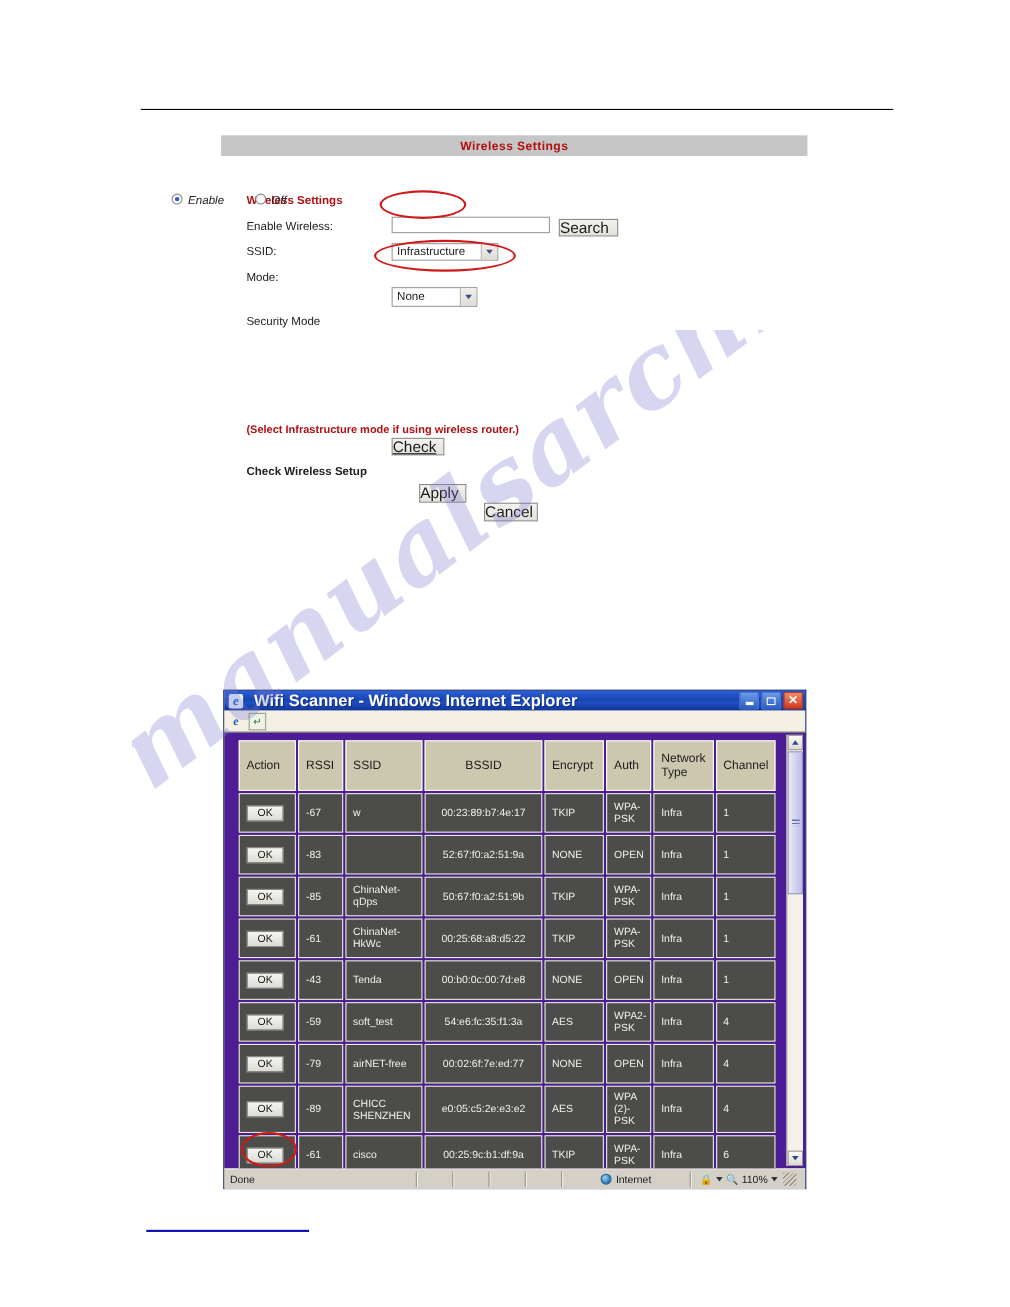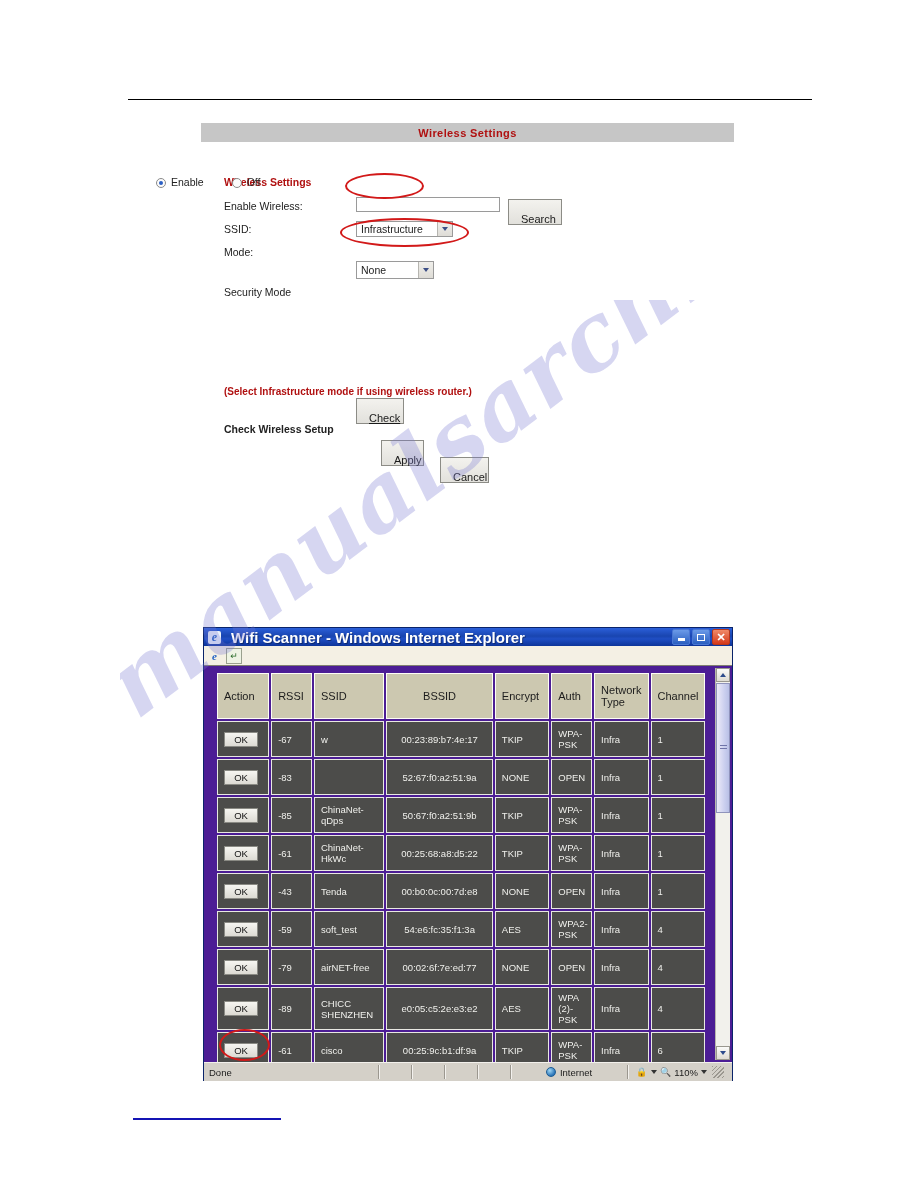--- a/index.html
+++ b/index.html
@@ -89,21 +89,21 @@
     color: #b01010;
     font-size: 10px;
     font-weight: bold;
   }
   .radio-group {
     position: absolute;
     left: 156px; top: 176px;
     display: flex; align-items: center; gap: 8px;
     font-size: 10.5px; color: #222;
   }
-  .radio-group .opt { display: flex; align-items: flex-end; gap: 5px; }
+  .radio-group .opt { display: flex; align-items: flex-start; gap: 5px; font-style: italic; }
   .radio {
     width: 10px; height: 10px; border-radius: 50%;
     border: 1px solid #8a8a8a;
     background: #fbfbfb;
     box-sizing: border-box;
     display: inline-block;
     position: relative;
   }
   .radio.on::after {
     content: "";
@@ -122,25 +122,25 @@
     border: 1px solid #9a9a9a;
     box-sizing: border-box;
     font-size: 10px;
     padding: 0 3px;
     color: #222;
   }
   .btn {
     border: 1px solid #8c8c86;
     background: linear-gradient(#f3f2ee, #e2e1dc);
     font-family: "Liberation Sans", sans-serif;
-    font-size: 11px;
+    font-size: 14px;
     color: #1a1a1a;
     box-sizing: border-box;
     cursor: default;
-    padding: 12px;
+    padding: 0;
   }
   .btn-search {
     position: absolute;
     left: 508px; top: 199px;
     width: 54px; height: 16px; line-height: 14px;
   }
   .selbox {
     position: absolute;
     border: 1px solid #9a9a9a;
     background: #ffffff;

